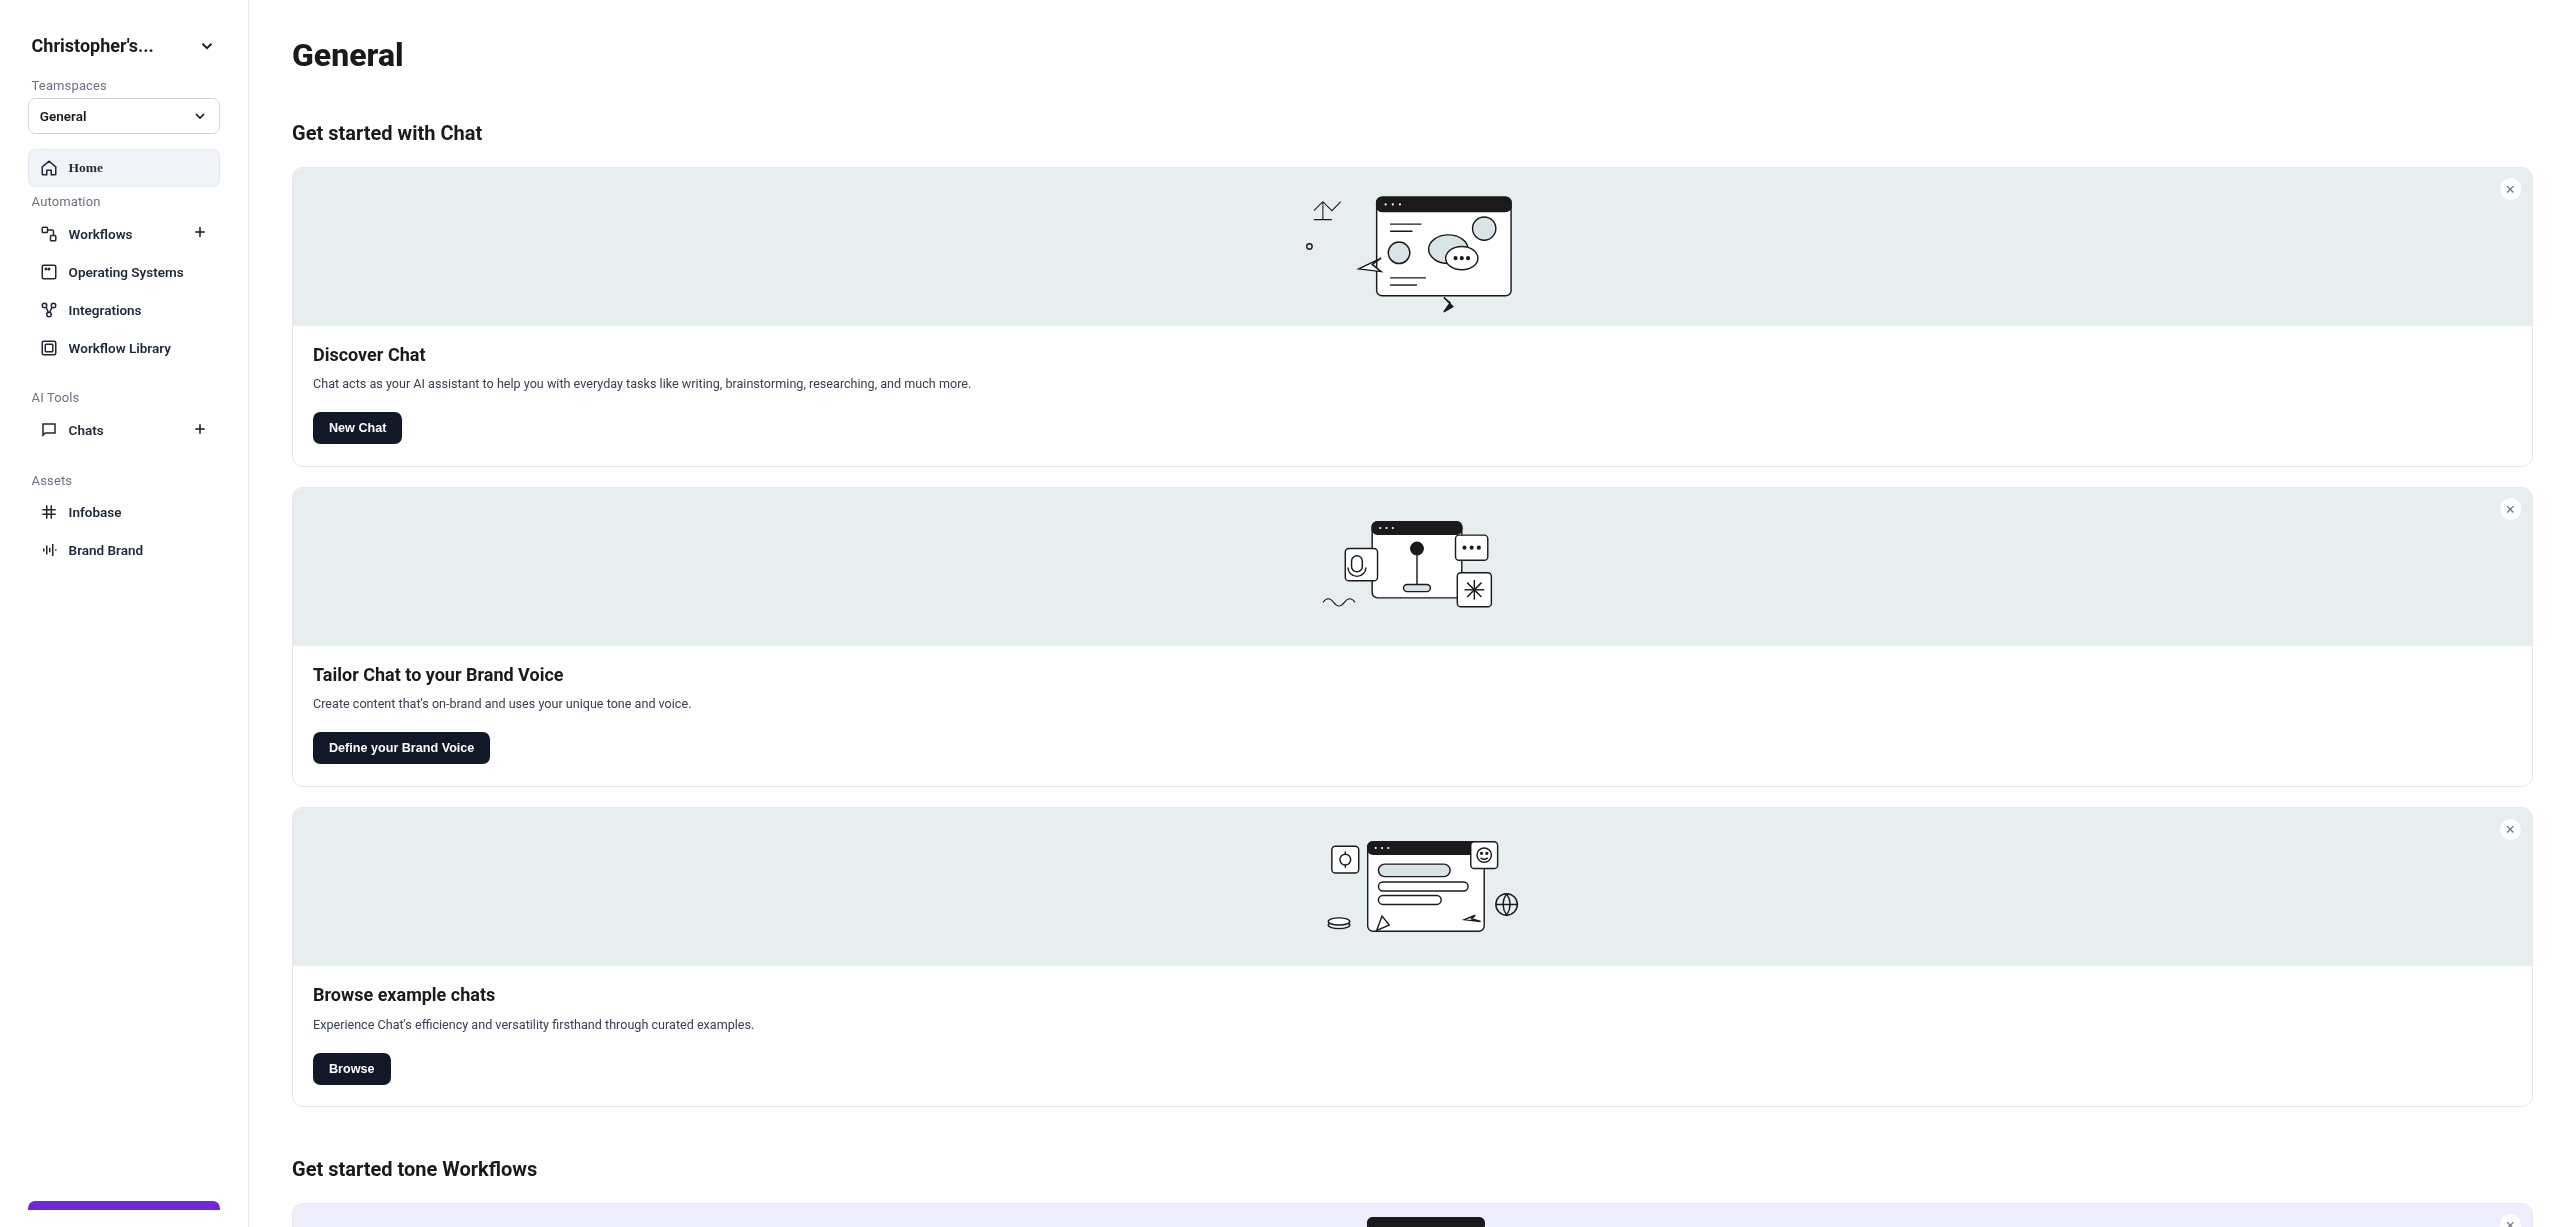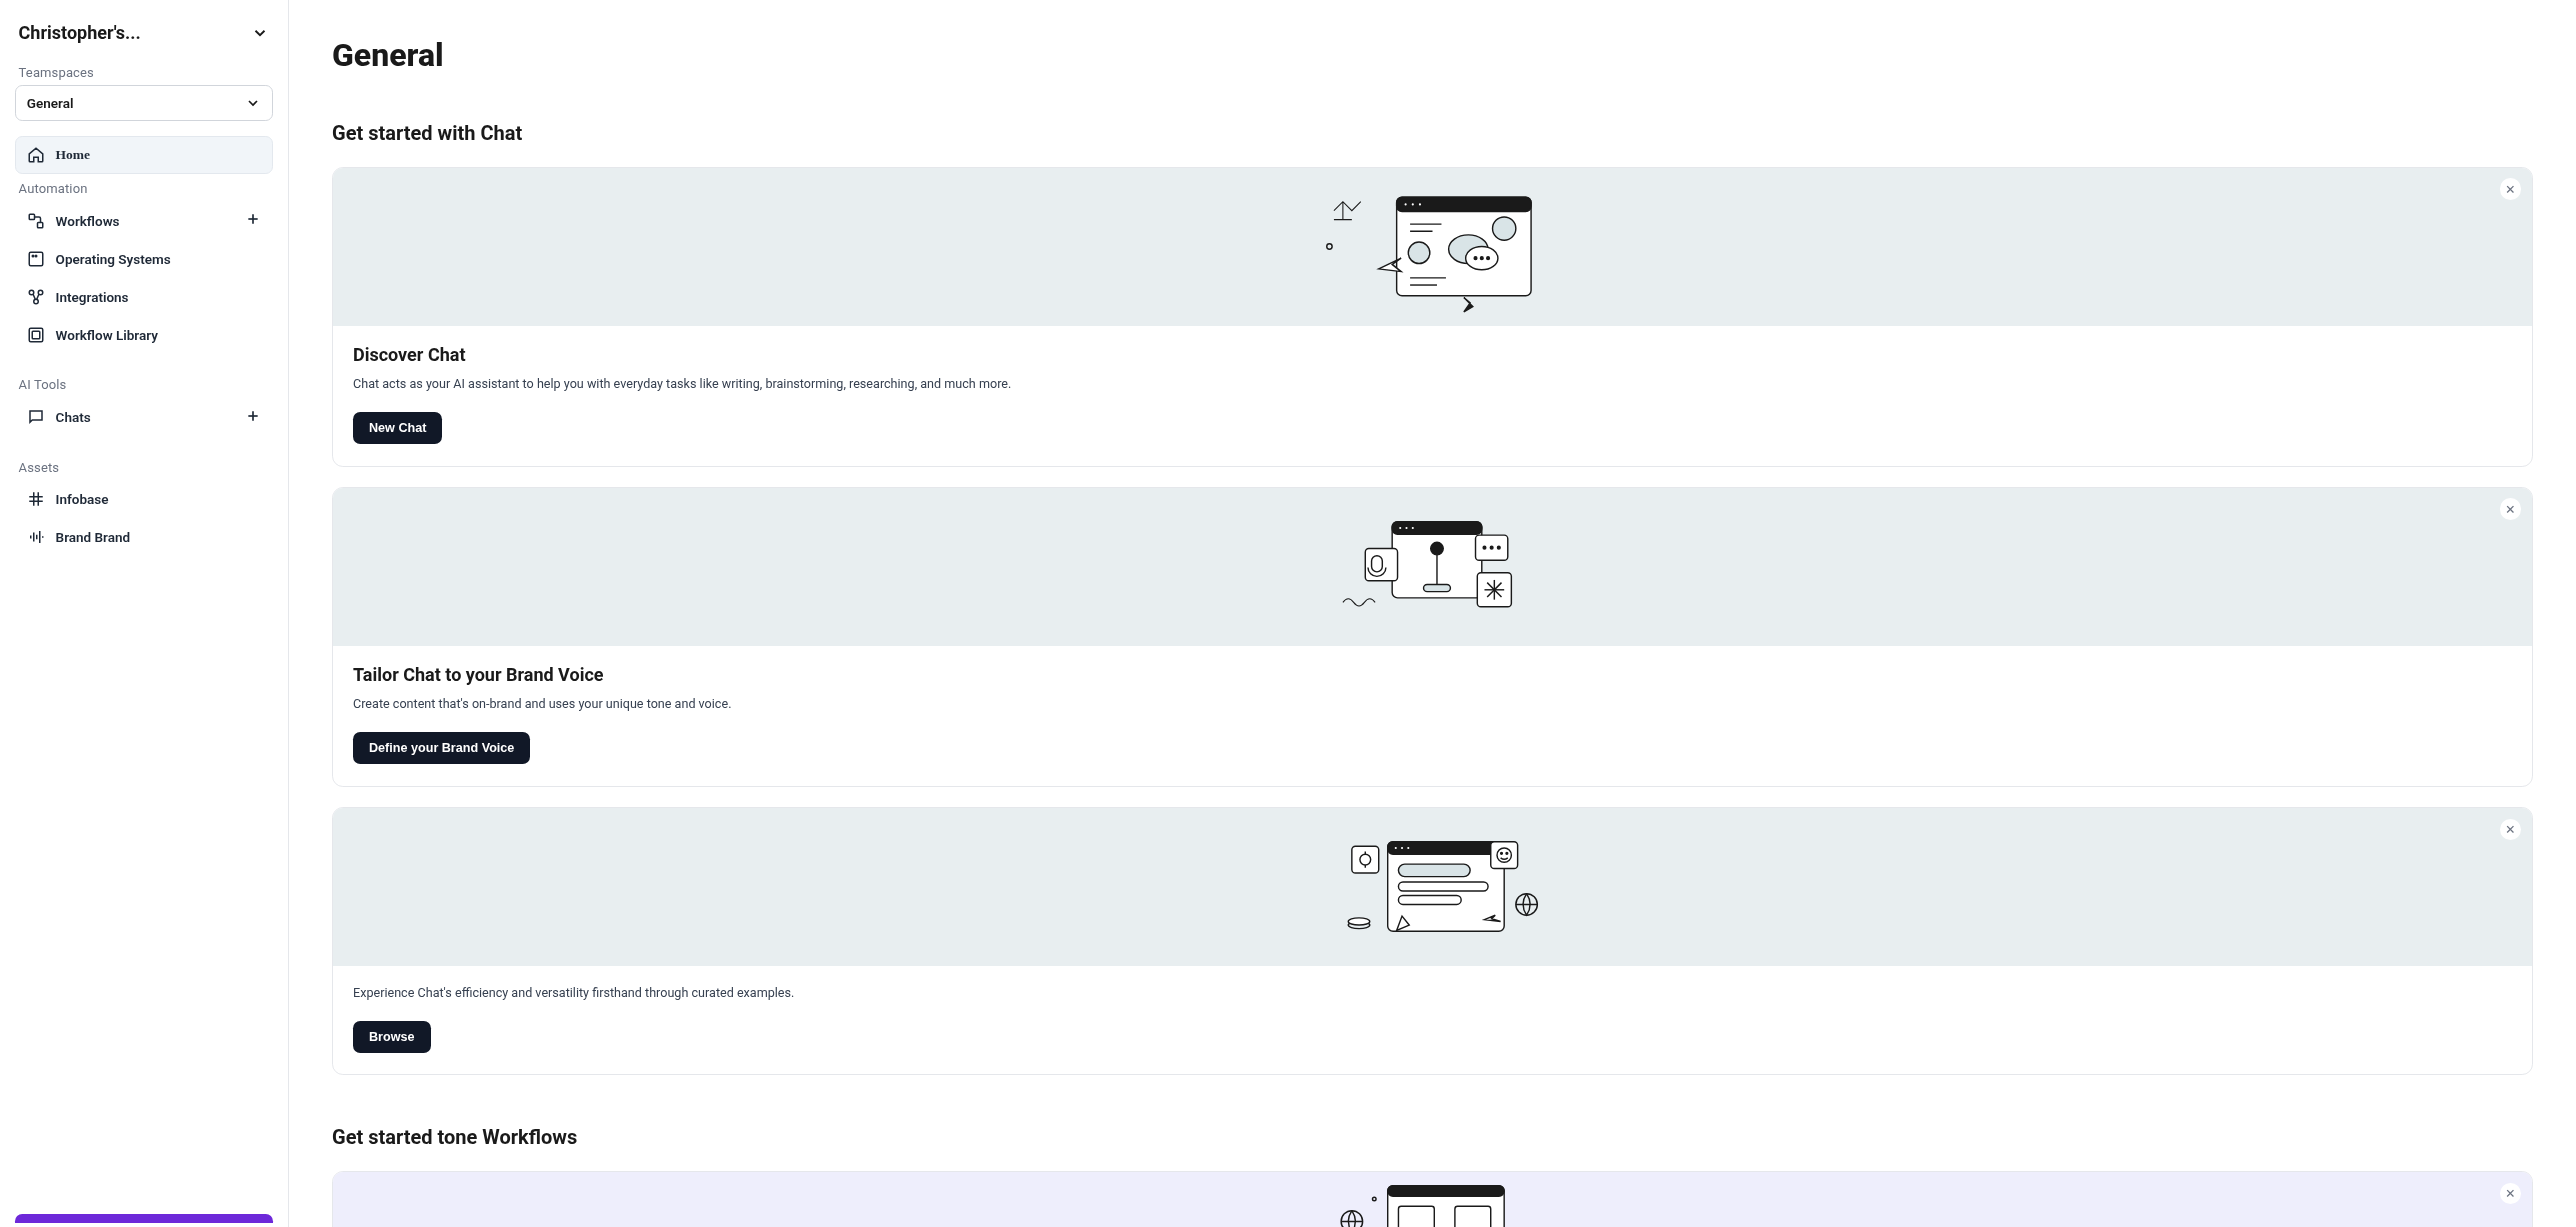--- a/index.html
+++ b/index.html
@@ -1,18 +1,18 @@
 <!DOCTYPE html>
 <html style="font-size:14.4px"><head>
 <meta charset="utf-8">
 <style>
 * { box-sizing: border-box; margin: 0; padding: 0; }
 body { font-family: -apple-system, BlinkMacSystemFont, "Segoe UI", Roboto, Helvetica, Arial, sans-serif; color: #1a1a1a; background: #fff; }
 .app { display: flex; height: 100vh; }
-.sidebar { width: 289px; border-right: 0.9px solid #e5e7eb; padding: 15px; overflow-y: auto; display: flex; flex-direction: column; }
+.sidebar { width: 249px; border-right: 0.9px solid #e5e7eb; padding: 28px; overflow-y: auto; display: flex; flex-direction: column; }
 .workspace-switcher { display: flex; align-items: center; justify-content: space-between; padding: 7.2px 3.6px 14.4px 3.6px; cursor: pointer; }
 .workspace-name { font-size: 18px; font-weight: 700; white-space: nowrap; overflow: hidden; text-overflow: ellipsis; max-width: 179px; }
 .chevron { width: 18px; height: 18px; flex-shrink: 0; }
 .section-label { font-size: 13px; font-weight: 400; color: #6b7280; padding: 7.2px 3.6px 5.4px 3.6px; letter-spacing: 0.01em; }
 .teamspace-select { border: 0.9px solid #d1d5db; border-radius: 7.2px; padding: 9px 10.8px; display: flex; align-items: center; justify-content: space-between; cursor: pointer; margin-bottom: 14.4px; }
 .teamspace-select span { font-size: 13.5px; font-weight: 600; }
 .nav-item { display: flex; align-items: center; gap: 10.8px; padding: 9px 10.8px; border-radius: 7.2px; cursor: pointer; font-size: 13.5px; font-weight: 600; color: #1f2937; position: relative; }
 .nav-item.active { background: #f1f5f9; border: 0.9px solid #e3e8ee; font-family: Liberation Serif, serif; }
 .nav-item:not(.active) { border: 0.9px solid transparent; }
 .nav-item .plus { margin-left: auto; color: #1f2937; }
@@ -277,20 +277,21 @@
               <path d="M206 43 q4 3 8 0"></path>
             <circle cx="235" cy="95" r="12"></circle>
               <line x1="223" y1="95" x2="247" y2="95"></line>
               <path d="M235 83 q-8 12 0 24 q8 -12 0 -24"></path>
             <ellipse cx="48" cy="118" rx="12" ry="4"></ellipse>
               <ellipse cx="48" cy="114" rx="12" ry="4" fill="#fff"></ellipse>
             <path d="M188 112 l12 -5 l-4 4 l10 3 Z"></path>
           </svg>
         </div>
         <div class="card-body">
+          <h3 class="card-title">Browse example chats</h3>
           <p class="card-desc">Experience Chat's efficiency and versatility firsthand through curated examples.</p>
           <button class="card-btn">Browse</button>
         </div>
       </div>
 
     </div>
 
     <h2 class="section-title">Get started tone Workflows</h2>
     <div class="card-row">
 

